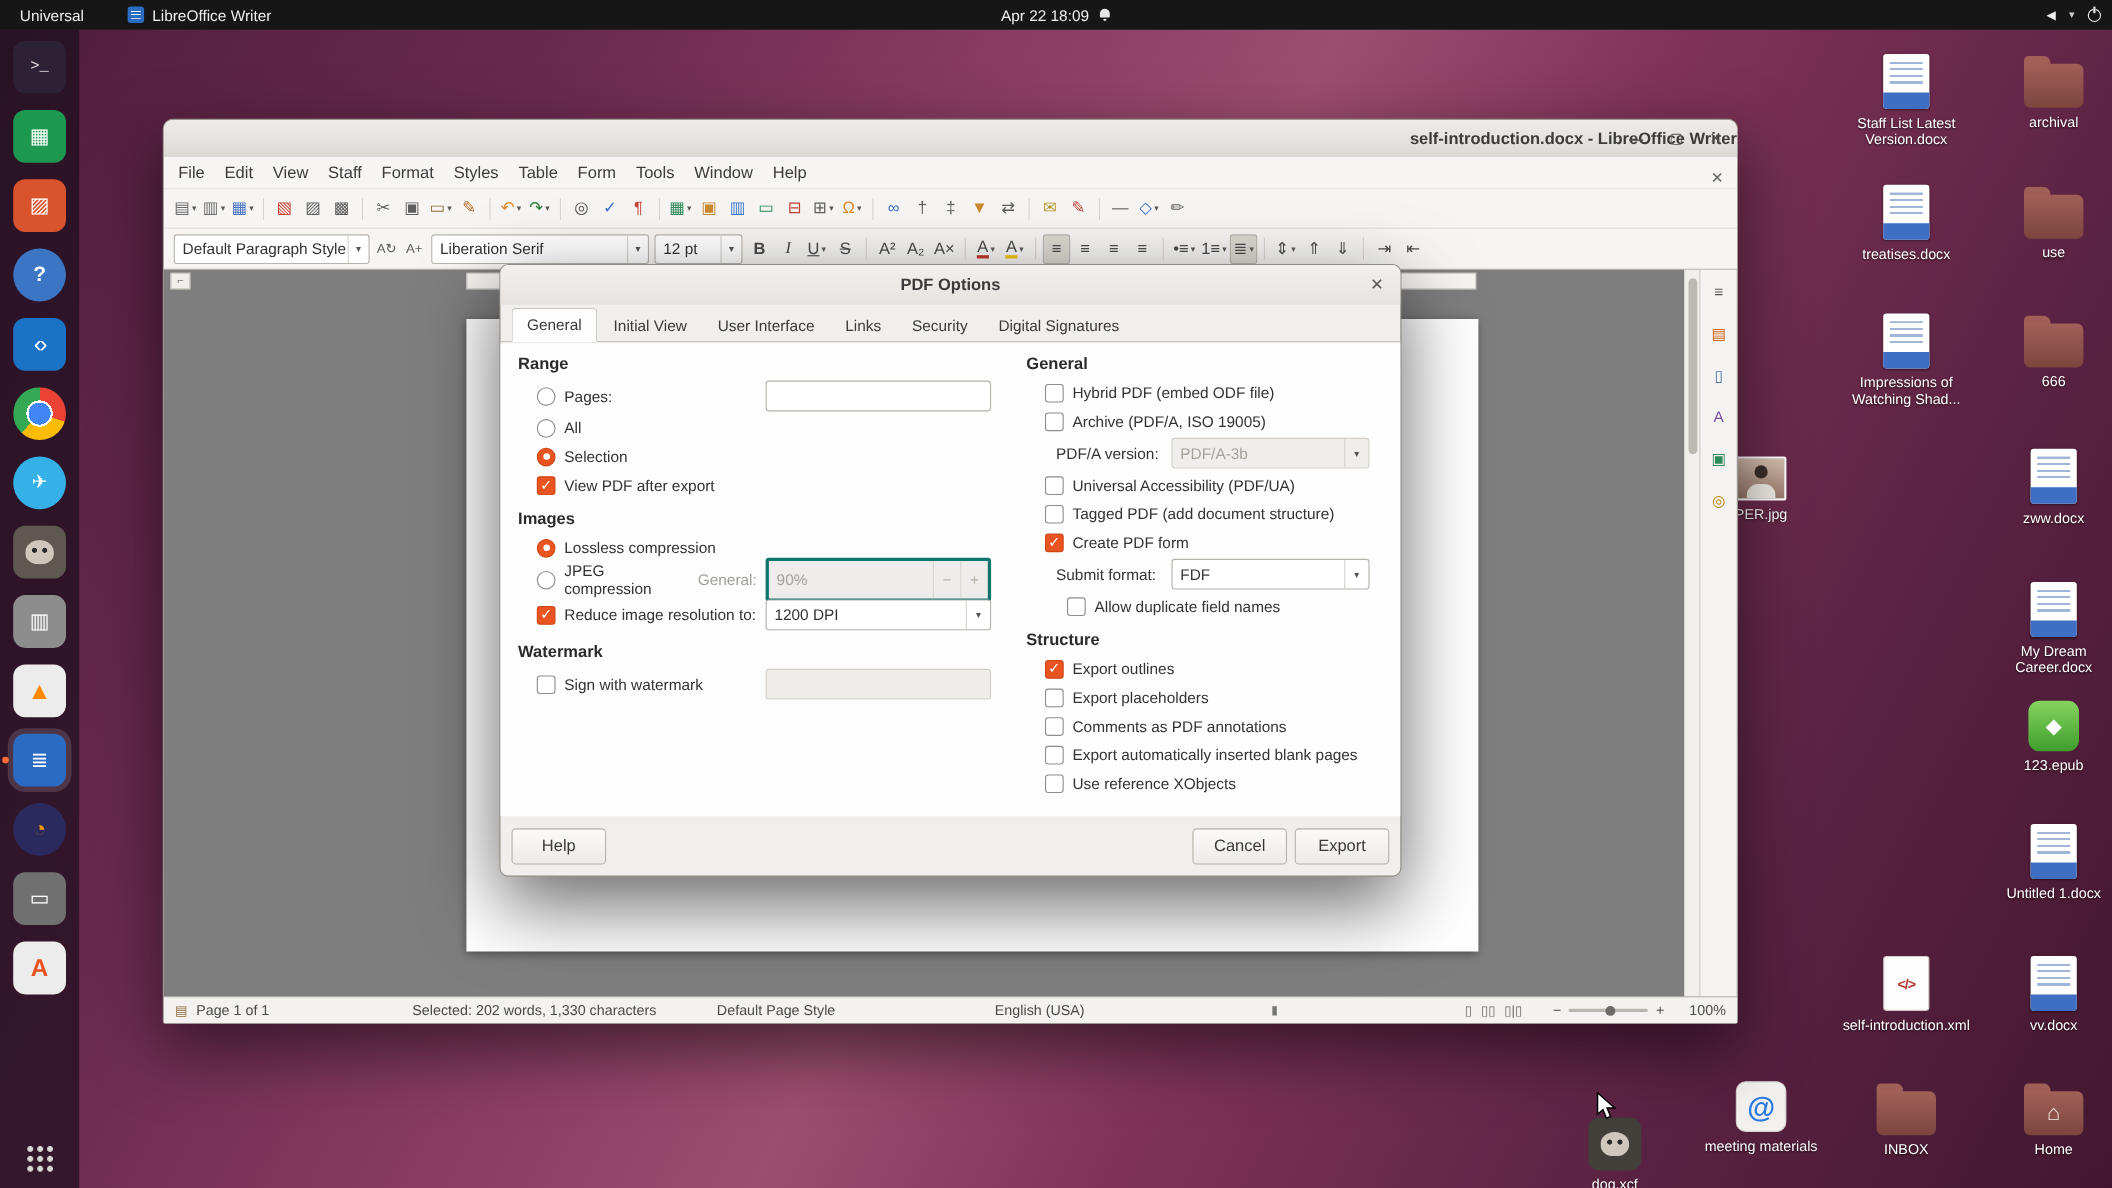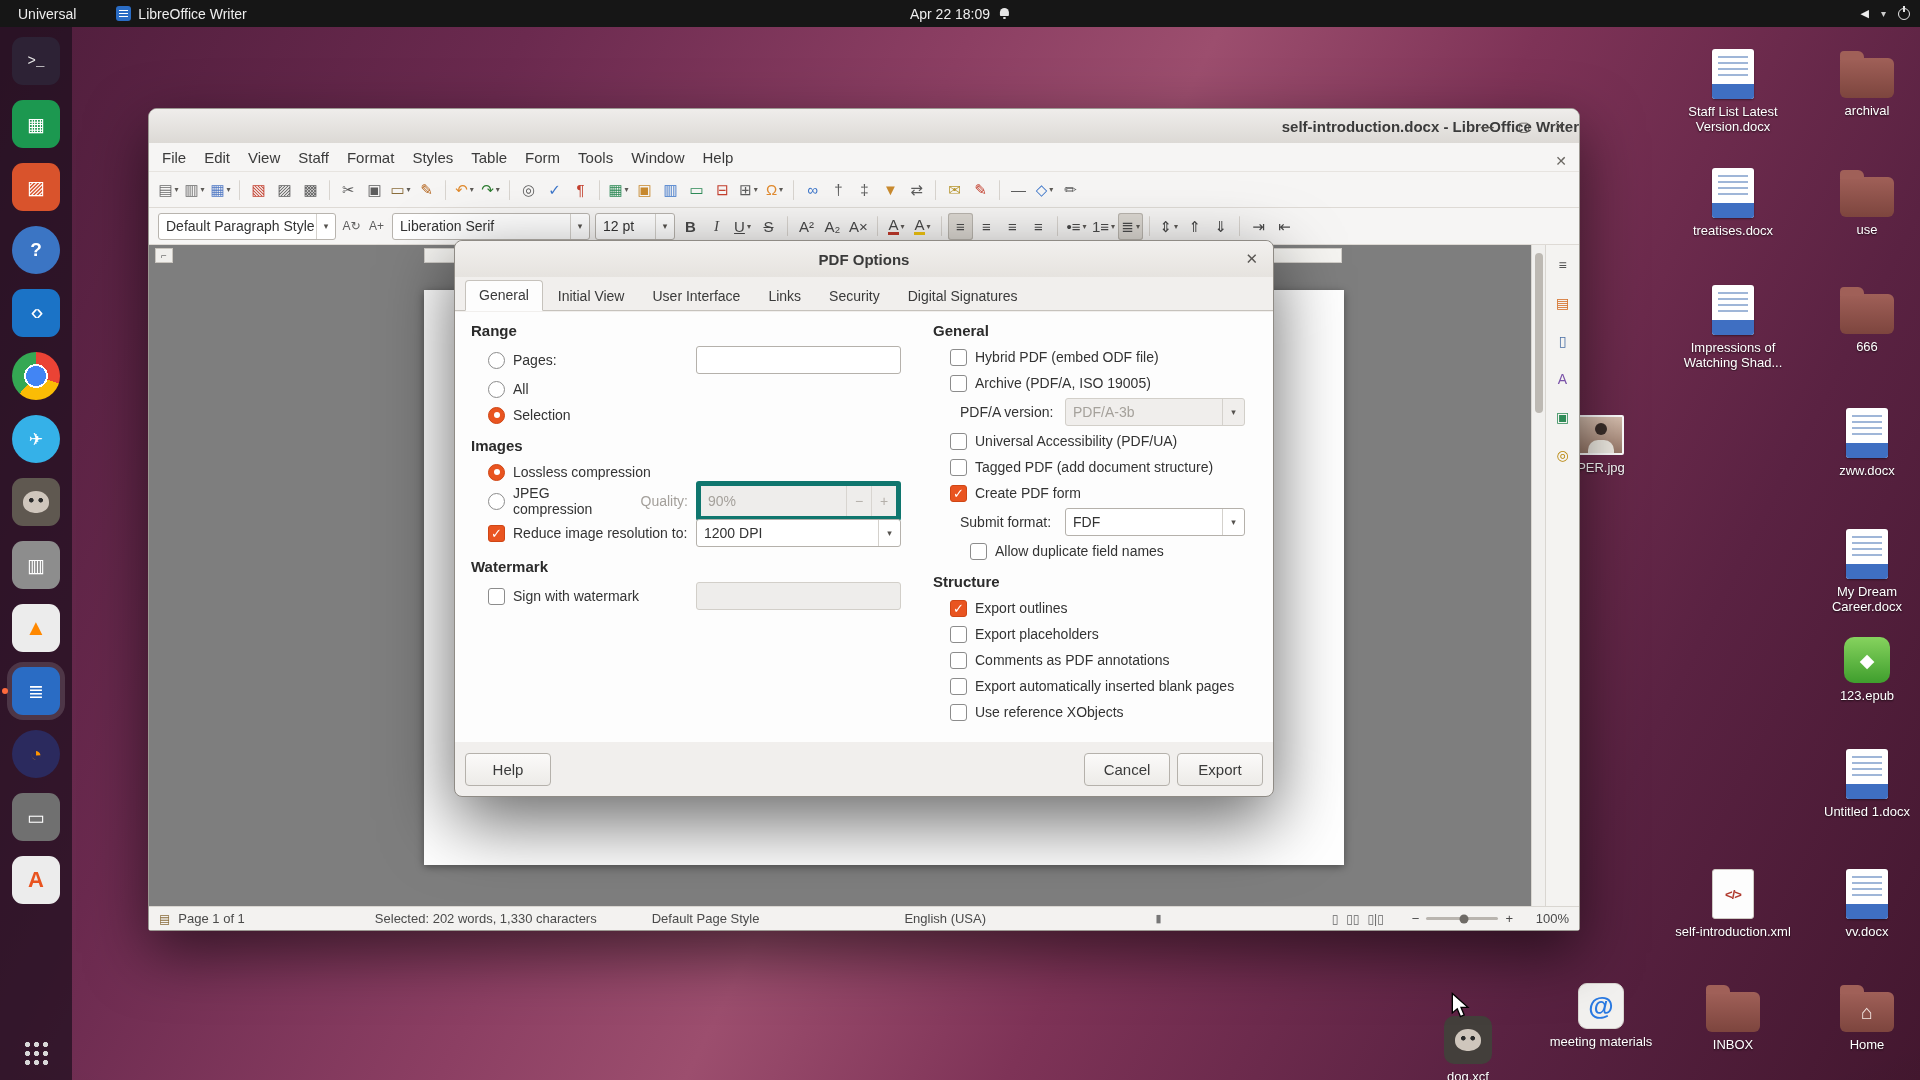--- a/index.html
+++ b/index.html
@@ -179,21 +179,21 @@
     display:flex; align-items:center; font-size:14px; color:#333; }
   .input.disabled { background:#eeedeb; border-color:#d2cfc9; }
   .w205 { width:205px; margin-left:auto; flex:none; }
   .w160 { width:180px; margin-left:auto; flex:none; }
   .dcombo { height:28px; border:1px solid #b5b1ab; border-radius:3px; background:#fff;
     display:flex; align-items:center; overflow:hidden; }
   .dcombo .combo-val { font-size:14px; color:#333; }
   .dcombo .combo-arrow { width:22px; }
   .dcombo.disabled { background:#f0eeec; border-color:#d2cfc9; }
   .dcombo.disabled .combo-val { color:#a5a19b; }
-  .spin { height:40px; border:5px solid #0f766e; border-radius:3px; background:#eeedeb;
+  .spin { height:40px; border:3px solid #0f766e; border-radius:3px; background:#eeedeb;
     display:flex; align-items:center; overflow:hidden; }
   .spin .spin-val { flex:1; padding:0 7px; font-size:14px; color:#a5a19b; }
   .spin .spin-btn { width:25px; align-self:stretch; border-left:1px solid #d8d5d0; display:flex;
     align-items:center; justify-content:center; color:#b4b0aa; font-size:14px; }
   .btnbar { position:absolute; left:10px; right:10px; bottom:10px; height:34px; display:flex; align-items:center; gap:7px; }
   .btn { height:33px; min-width:86px; padding:0 15px; border:1px solid #b5b1ab; border-radius:4px;
     background:linear-gradient(#fbfaf9,#edebe8); display:flex; align-items:center; justify-content:center;
     font-size:15px; color:#3a3a3a; }
   .btn-spacer { flex:1; }
   
@@ -806,30 +806,34 @@
         <span class="input w205"></span>
       </div>
       <div class="row">
         <span class="radio"></span>
         <span class="lbl">All</span>
       </div>
       <div class="row">
         <span class="radio on"></span>
         <span class="lbl">Selection</span>
       </div>
+      <div class="row">
+        <span class="checkbox on"></span>
+        <span class="lbl">View PDF after export</span>
+      </div>
 
       <div class="sec-h">Images</div>
       <div class="row">
         <span class="radio on"></span>
         <span class="lbl">Lossless compression</span>
       </div>
       <div class="row" style="height:32px;">
         <span class="radio"></span>
         <span class="lbl">JPEG compression</span>
-        <span class="lbl dis" style="margin-left:auto;">Quality:</span>
+        <span class="lbl dis" style="margin-left:auto;">General:</span>
         <span class="spin" style="width:205px; flex:none;">
           <span class="spin-val">90%</span>
           <span class="spin-btn">−</span>
           <span class="spin-btn">+</span>
         </span>
       </div>
       <div class="row" style="height:32px;">
         <span class="checkbox on"></span>
         <span class="lbl">Reduce image resolution to:</span>
         <span class="dcombo w205">

